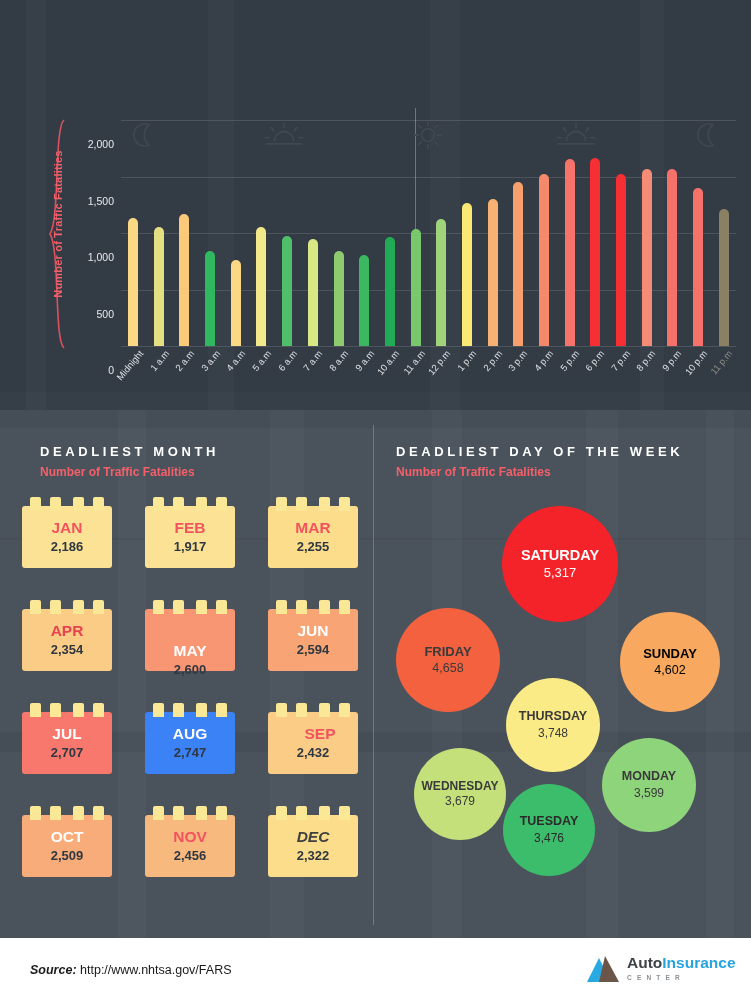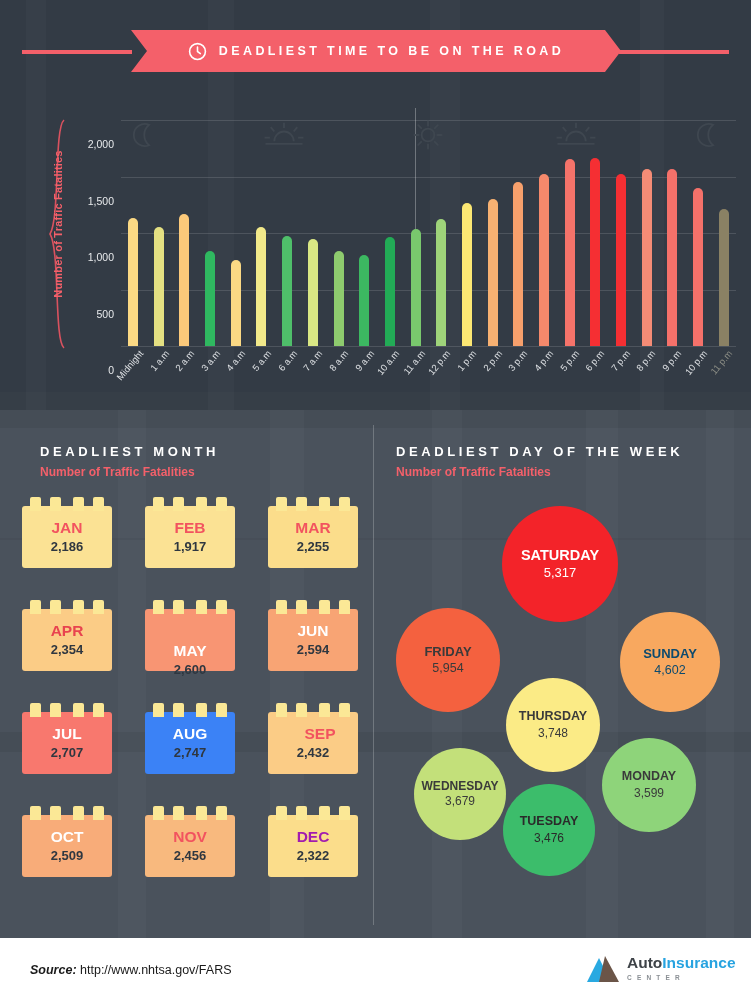--- a/index.html
+++ b/index.html
@@ -153,31 +153,20 @@
 
   <div class="top-section">
     <div class="road-bg">
       <div class="road-v" style="left:26px;width:20px;"></div>
       <div class="road-v" style="left:208px;width:26px;"></div>
       <div class="road-v" style="left:430px;width:30px;"></div>
       <div class="road-v" style="left:640px;width:24px;"></div>
       <div class="road-h" style="top:392px;height:18px;background:rgba(255,255,255,0.015);"></div>
     </div>
 
-    <div class="banner-wrap">
-      <div class="banner-line left"></div>
-      <div class="banner-line right"></div>
-      <div class="banner">
-        <svg class="clock-icon" viewBox="0 0 24 24">
-          <circle cx="12" cy="12" r="10" fill="none" stroke="#ffffff" stroke-width="2"></circle>
-          <path d="M12 6.5 L12 12 L15.6 14.6" fill="none" stroke="#ffffff" stroke-width="2" stroke-linecap="round"></path>
-        </svg>
-        <span class="banner-title">DEADLIEST TIME TO BE ON THE ROAD</span>
-      </div>
-    </div>
 
 
     <div class="ylabel-wrap">
       <svg class="brace" viewBox="0 0 18 232" preserveAspectRatio="none">
         <path d="M16 2 C6 10, 12 100, 2 116 C12 132, 6 222, 16 230" fill="none" stroke="#d9525f" stroke-width="1.6" vector-effect="non-scaling-stroke"></path>
       </svg>
       <div class="ylabel-text">Number of Traffic Fatalities</div>
     </div>
 
     <div class="plot">
@@ -473,34 +462,34 @@
           <div class="cal-name" style="color: rgb(242, 83, 95);">NOV</div>
           <div class="cal-val">2,456</div>
         </div>
         <div class="cal" style="left: 246px; top: 309px; background: rgb(251, 221, 139);">
           <div class="cal-rings">
             <div class="ring" style="left: 8px;"></div>
             <div class="ring" style="left: 28px;"></div>
             <div class="ring" style="left: 51px;"></div>
             <div class="ring" style="left: 71px;"></div>
           </div>
-          <div class="cal-name" style="color: #a21caf;">DEC</div>
+          <div class="cal-name" style="color: #404040; font-style: italic;">DEC</div>
           <div class="cal-val">2,322</div>
         </div>
       </div>
     <div class="bubbles" id="bubbles">
         <div class="bub" style="left: 122px; top: 36px; width: 116px; height: 116px; background: rgb(243, 35, 41); color: rgb(255, 255, 255);">
           <div class="bub-name" style="font-size: 14.5px;">SATURDAY</div>
           <div class="bub-val" style="font-size: 13px;">5,317</div>
         </div>
         <div class="bub" style="left: 16px; top: 138px; width: 104px; height: 104px; background: rgb(244, 97, 63); color: rgb(58, 58, 58);">
           <div class="bub-name" style="font-size: 13px;">FRIDAY</div>
-          <div class="bub-val" style="font-size: 12.5px;">5,954</div>
-        </div>
-        <div class="bub" style="left: 240px; top: 142px; width: 100px; height: 100px; background: rgb(248, 168, 95); color: #0c4a6e;">
+          <div class="bub-val" style="font-size: 12.5px;">4,658</div>
+        </div>
+        <div class="bub" style="left: 240px; top: 142px; width: 100px; height: 100px; background: rgb(248, 168, 95); color: #000000;">
           <div class="bub-name" style="font-size: 13px;">SUNDAY</div>
           <div class="bub-val" style="font-size: 12.5px;">4,602</div>
         </div>
         <div class="bub" style="left: 126px; top: 208px; width: 94px; height: 94px; background: rgb(251, 235, 134); color: rgb(58, 58, 58);">
           <div class="bub-name" style="font-size: 12.5px;">THURSDAY</div>
           <div class="bub-val" style="font-size: 12px;">3,748</div>
         </div>
         <div class="bub" style="left: 34px; top: 278px; width: 92px; height: 92px; background: rgb(195, 224, 122); color: rgb(58, 58, 58);">
           <div class="bub-name" style="font-size: 12px;">WEDNESDAY</div>
           <div class="bub-val" style="font-size: 12px;">3,679</div>

